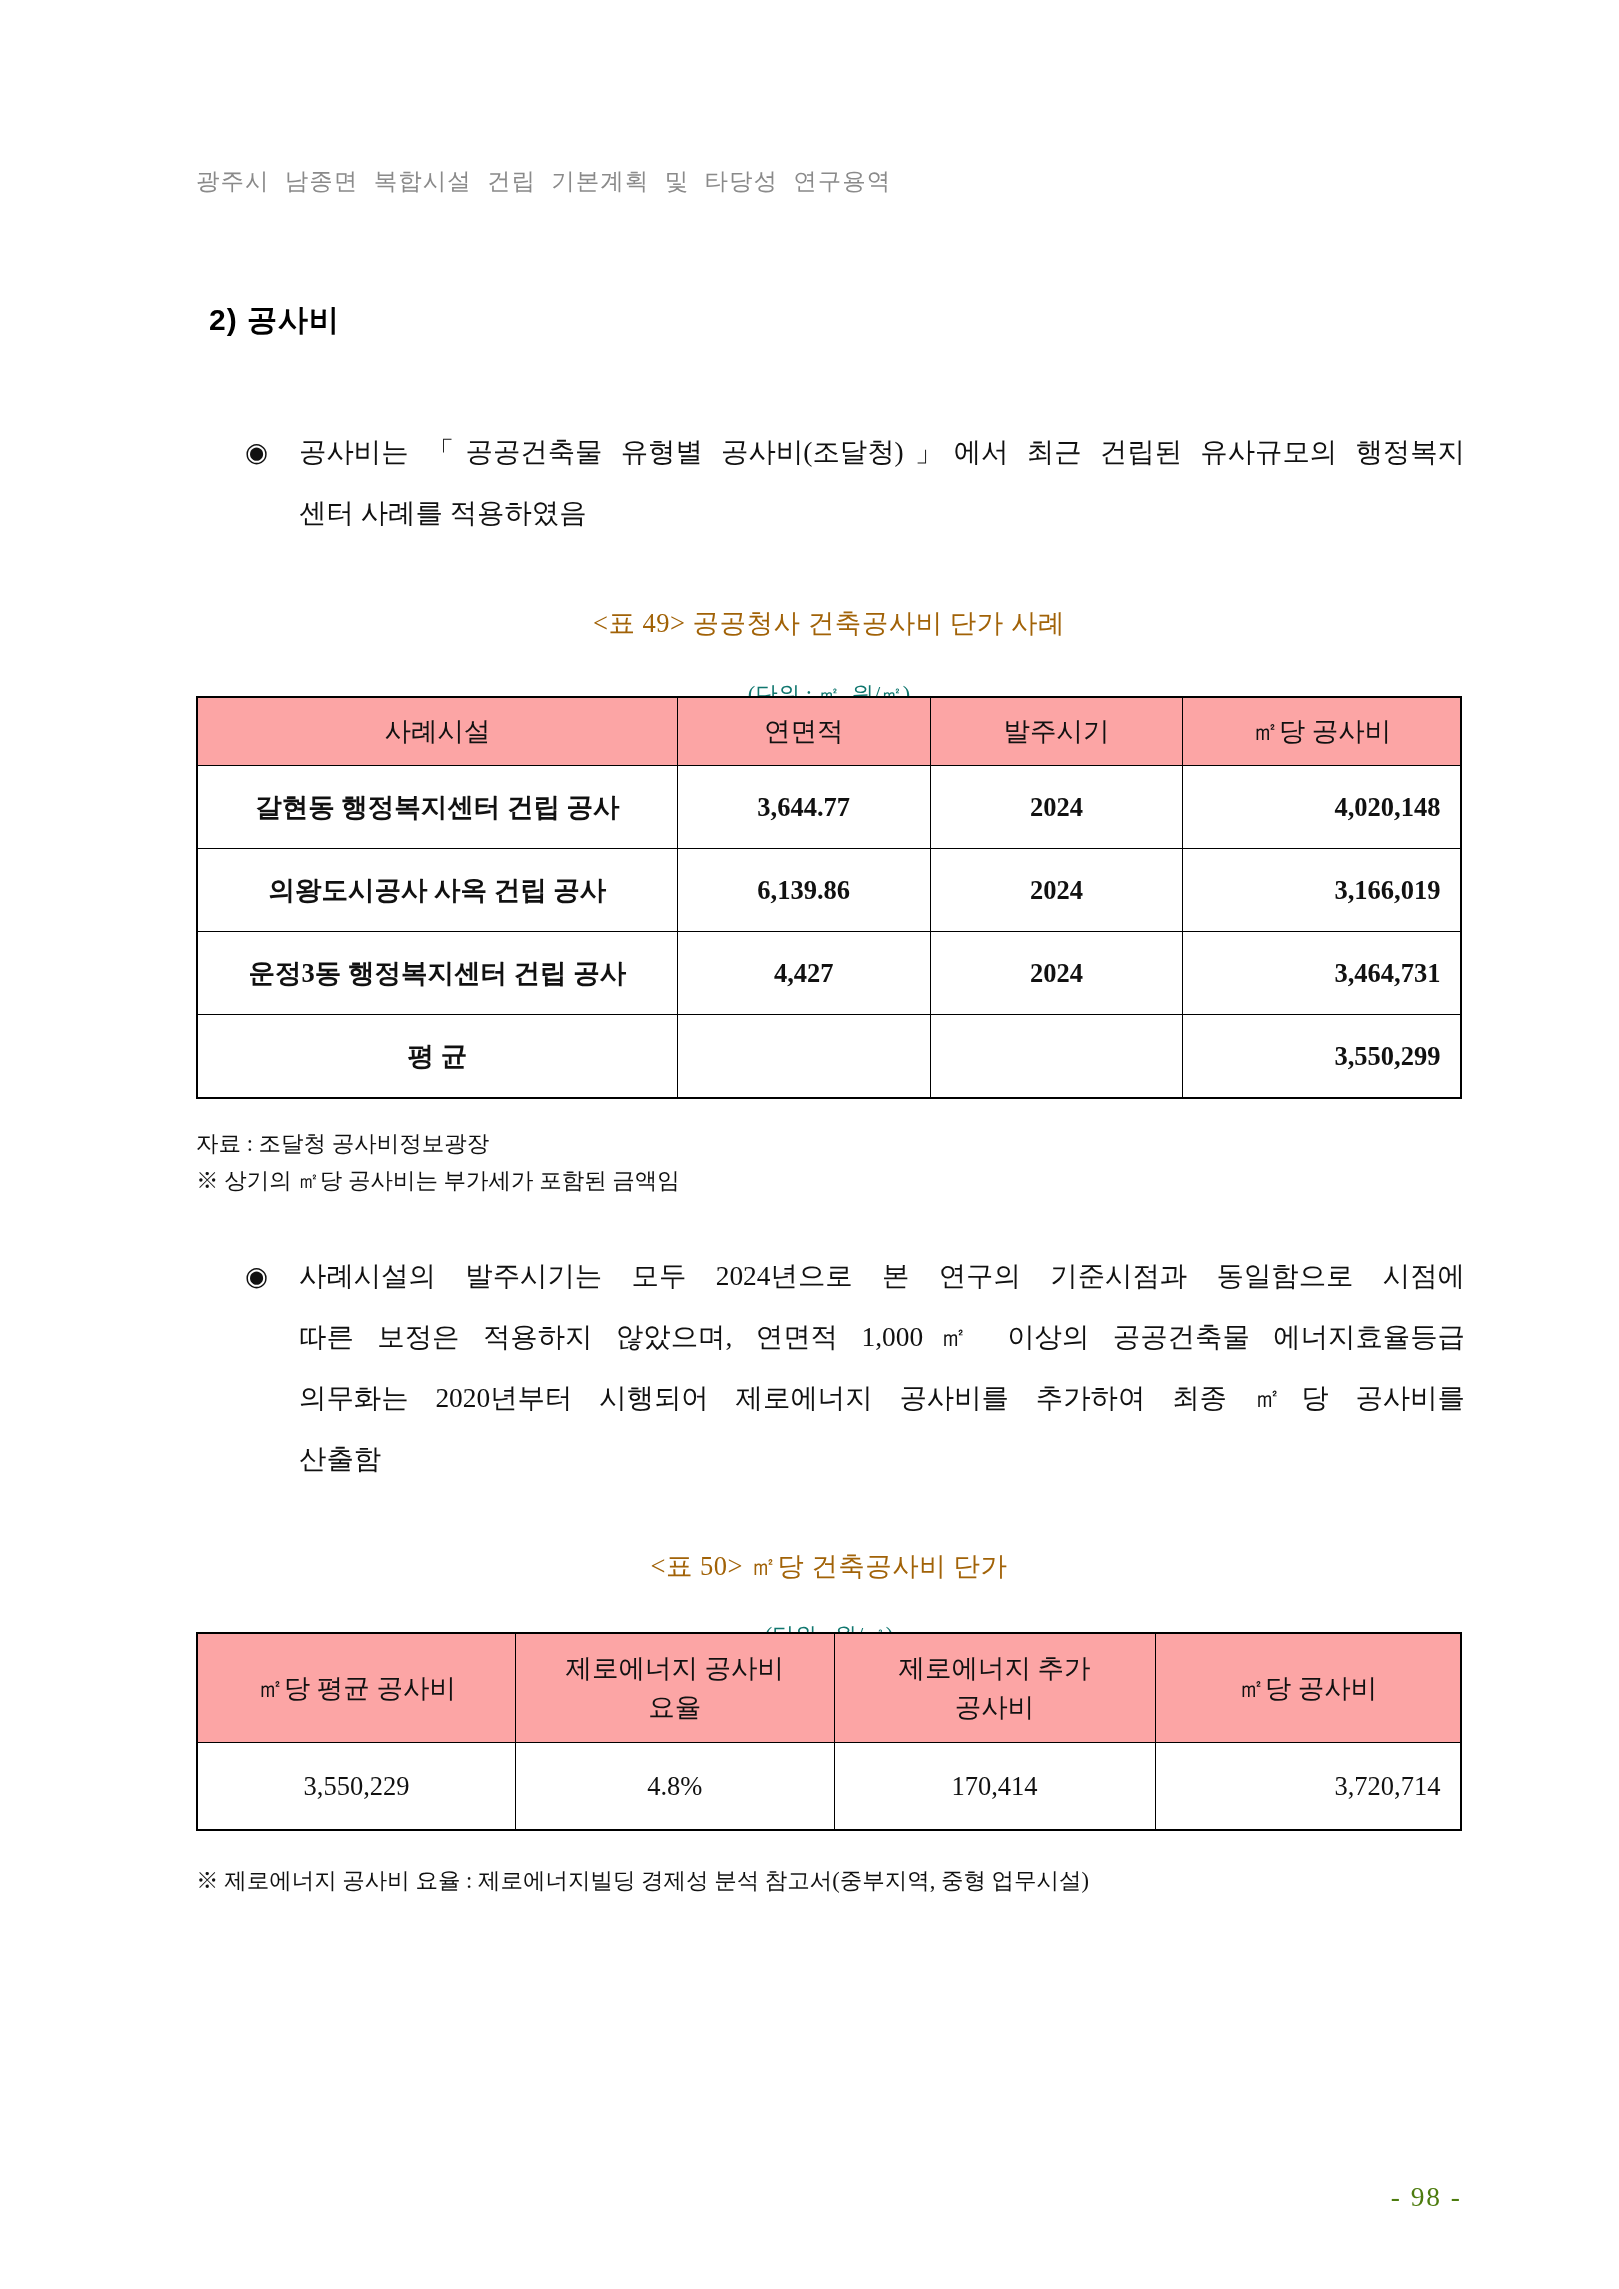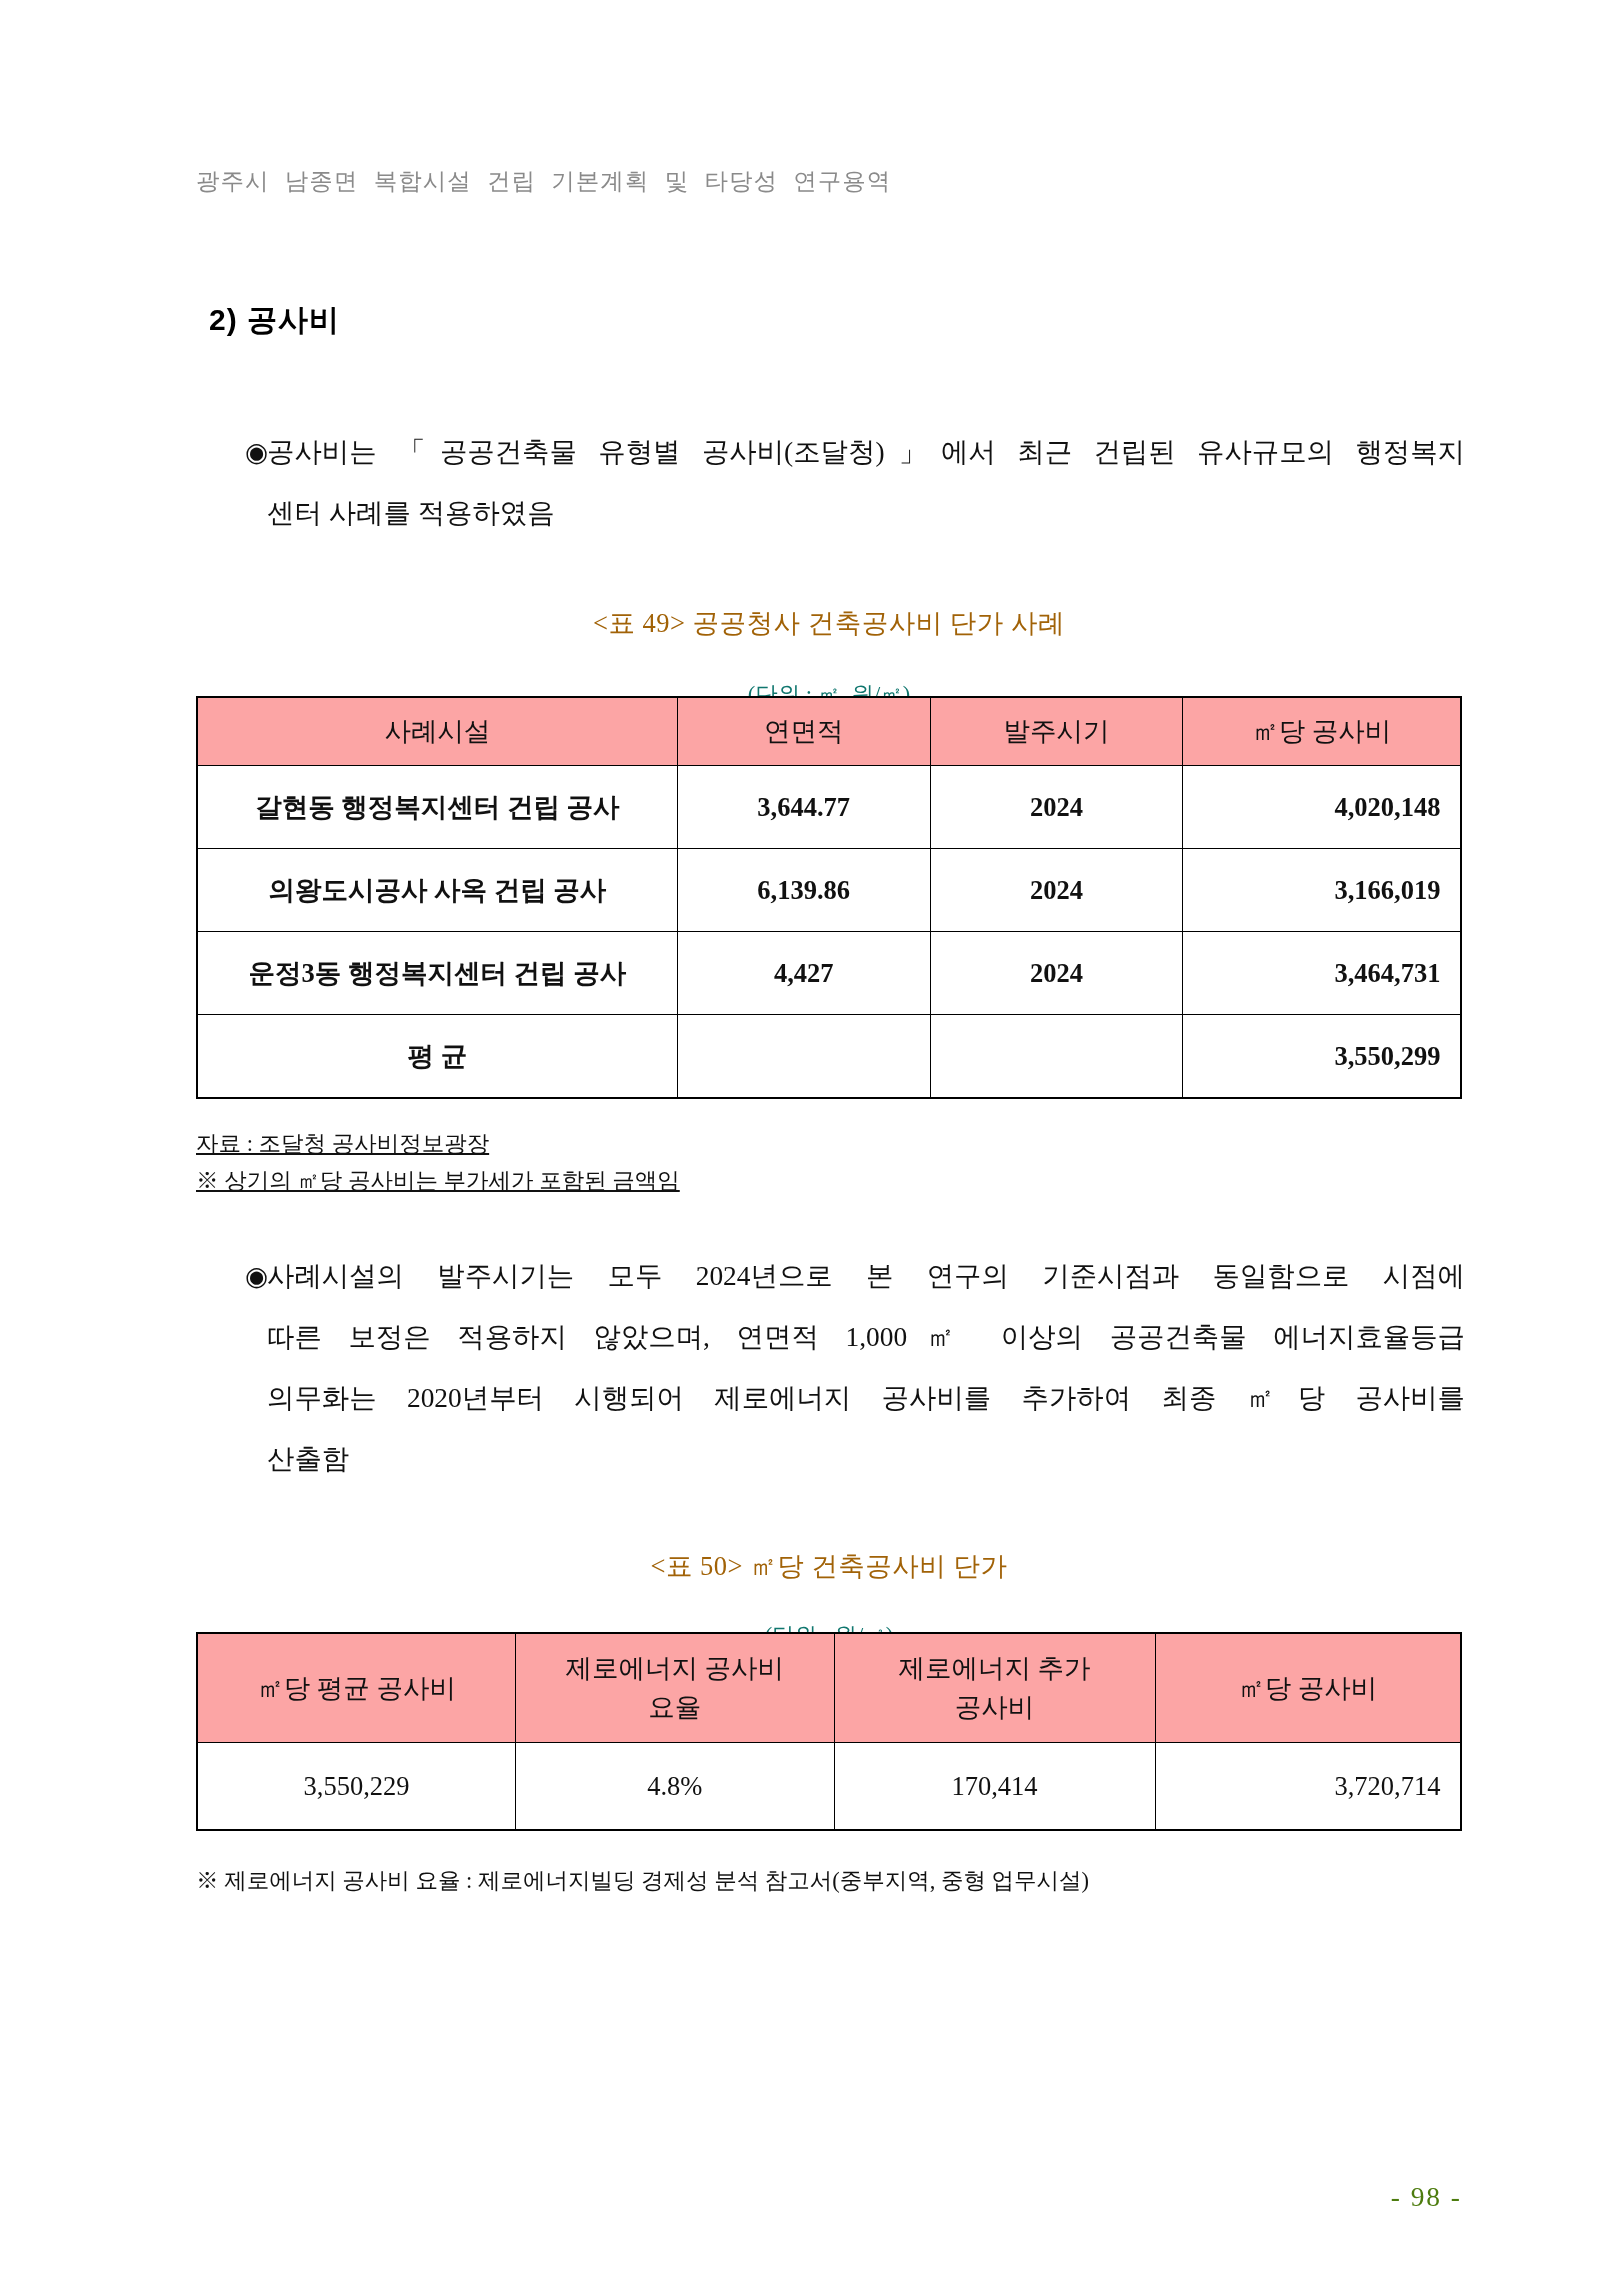--- a/index.html
+++ b/index.html
@@ -13,21 +13,21 @@
     font-family:"Liberation Sans","DejaVu Sans",sans-serif;
     font-size:23.5px; color:#8a8a8a; letter-spacing:1px; word-spacing:7.8px;
   }
   .section-title {
     position:absolute; left:209px; top:300px;
     font-family:"Liberation Sans","DejaVu Sans",sans-serif;
     font-size:30px; font-weight:bold; color:#000; letter-spacing:1px;
   }
   .para { position:absolute; left:245px; width:1220px; font-size:27.4px; color:#111; }
   .para .bullet { position:absolute; left:0; top:0; line-height:61px; font-size:26.5px; }
-  .para .lines { margin-left:22px; }
+  .para .lines { margin-left:54px; }
   .jline { line-height:61px; text-align:justify; text-align-last:justify; white-space:normal; }
   .jline.last { text-align:justify; text-align-last:left; }
   .para1 { top:422px; }
   .para2 { top:1246px; }
 
   .tbl-caption { position:absolute; left:196px; width:1266px; text-align:center; font-size:26.5px; color:#a16207; letter-spacing:0.5px; }
   .tbl-unit    { position:absolute; left:196px; width:1266px; text-align:center; font-size:22.5px; color:#0f766e;margin-top:32px; }
   .cap49 { top:605px; }
   .unit49 { top:647px; }
   .cap50 { top:1548px; }
@@ -47,21 +47,21 @@
   .t49 { top:696px; }
   .t49 thead th { height:67px; }
   .t49 tbody td { height:82px;font-weight:bold; }
   .t50 { top:1632px; }
   .t50 thead th { height:108px; }
   .t50 tbody td { height:86px; }
   .num-right { text-align:right !important; padding-right:19.6px !important; }
 
   .notes { position:absolute; left:196px; font-size:22.5px; color:#111; }
   .notes div { line-height:37px; }
-  .notes49 { top:1125px;text-decoration:underline; }
+  .notes49 { top:1125px; }
   .note50 { top:1862px; line-height:37px; }
 
   .page-number {
     position:absolute; left:196px; width:1266px; top:2182px;
     text-align:right; font-size:27.4px; color:#4d7c0f; letter-spacing:2px;
   }
 </style>
 </head>
 <body>
 

